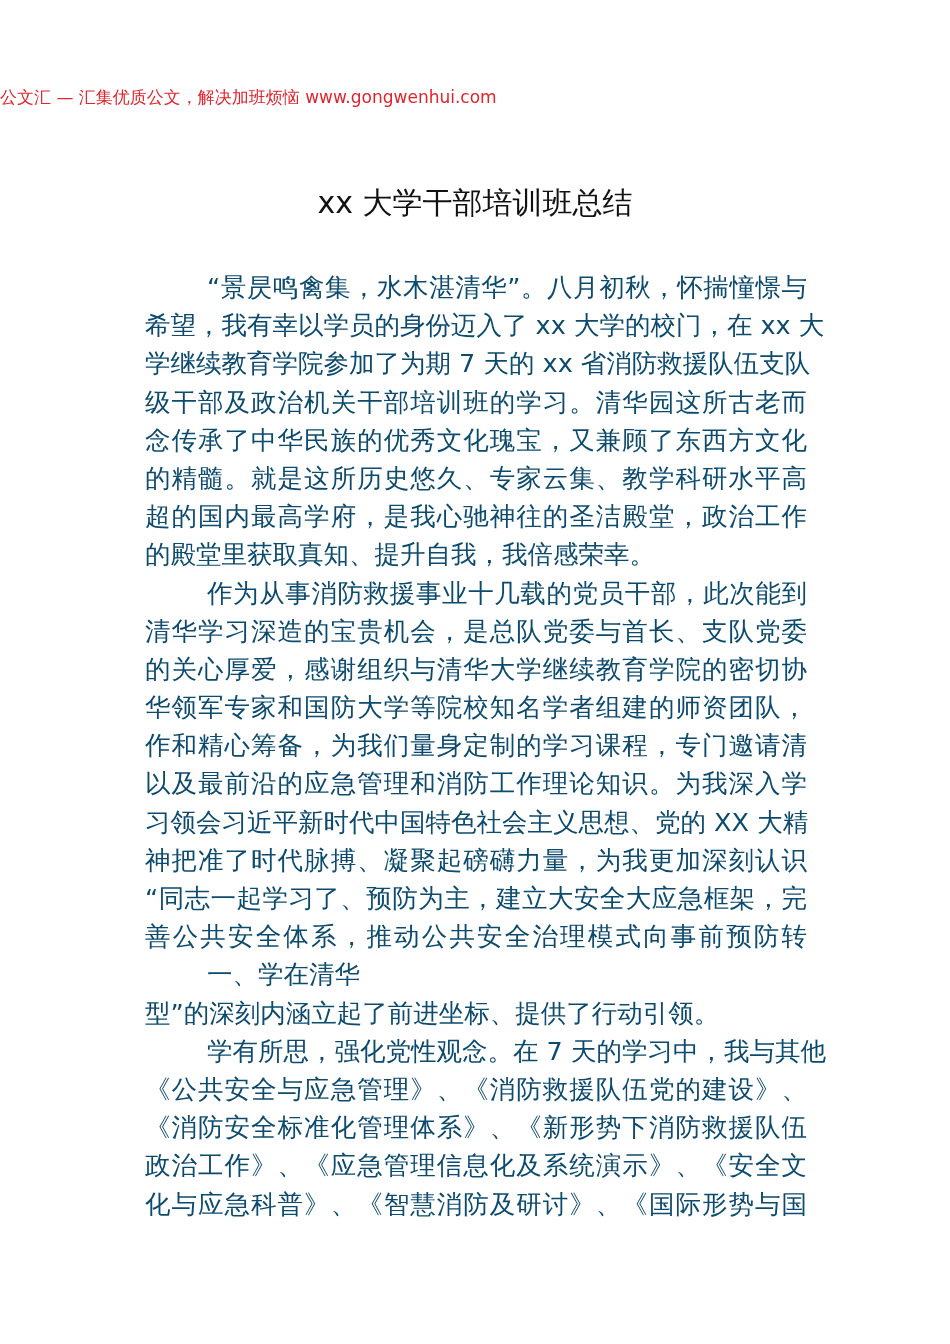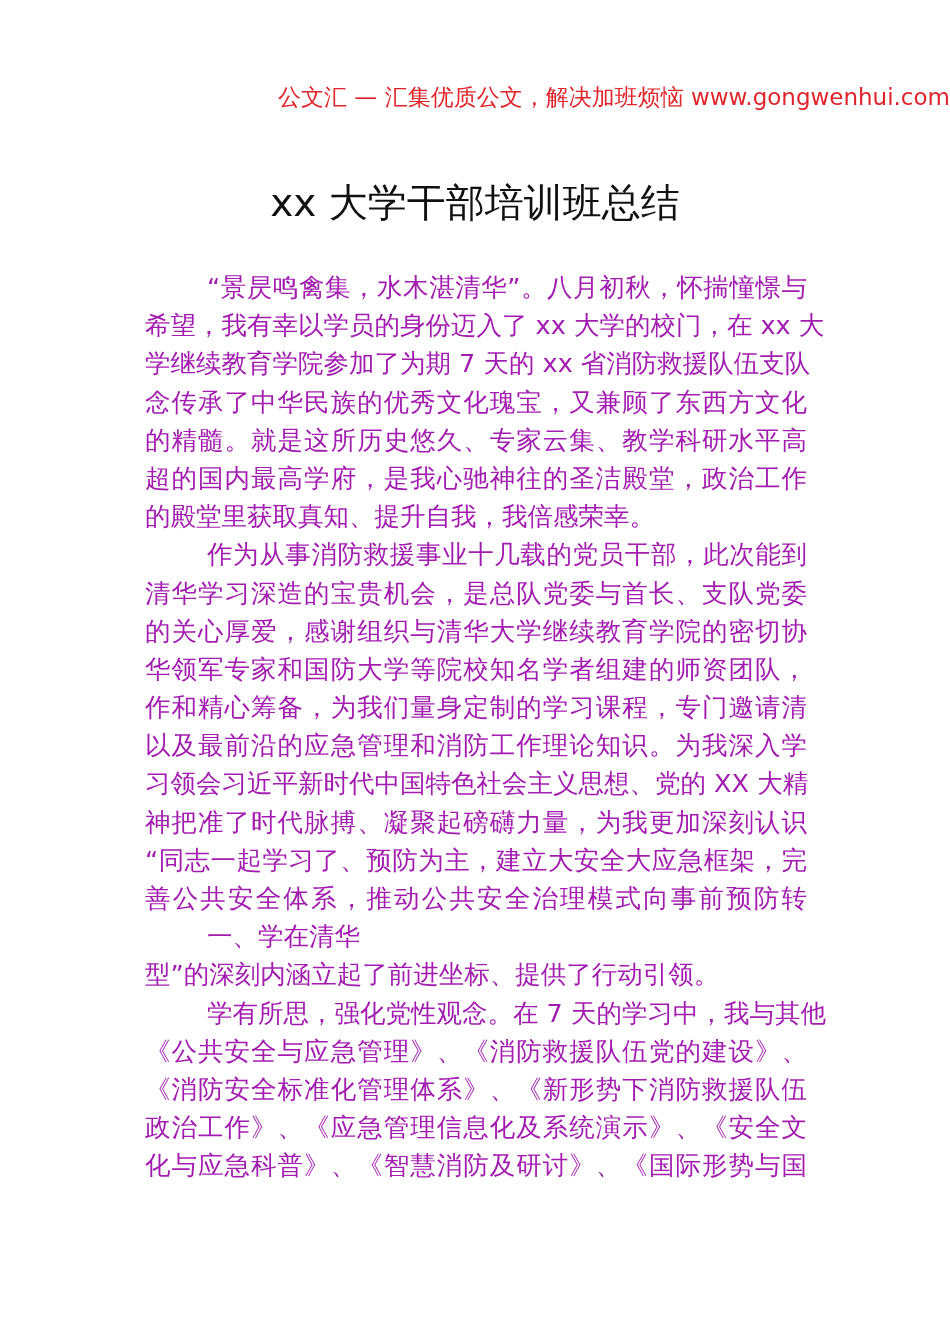--- a/index.html
+++ b/index.html
@@ -1,48 +1,49 @@
 <!DOCTYPE html>
 <html><head>
 <meta charset="utf-8">
 <style>
   html, body { margin: 0; padding: 0; background: #ffffff; }
   body { width: 950px; height: 1344px; position: relative; overflow: hidden; }
   .header {
     position: absolute; left: 0; width: 950px; top: 86px;
-    text-align: right; color: #e0242b;
+    text-align: left; color: #e0242b;
     font-family: "DejaVu Sans", "Liberation Sans", sans-serif;
-    font-size: 23px; line-height: 22px;
+    font-size: 17px; line-height: 22px;
   }
   .title {
     position: absolute; left: 0; width: 950px; top: 180px;
     text-align: center; color: #111;
     font-family: "DejaVu Sans", sans-serif;
-    font-size: 39px; line-height: 46px;
+    font-size: 30px; line-height: 46px;
   }
   .body {
     position: absolute; left: 145px; top: 268px; width: 662px;
     font-family: "DejaVu Sans", sans-serif;
-    font-size: 25.5px; line-height: 38.2px; color: #a21caf;
+    font-size: 25.5px; line-height: 38.2px; color: #0c4a6e;
   }
   .line { display: block; white-space: nowrap; text-align: justify; text-align-last: justify; height: 38.2px; }
   .line.last { text-align-last: left; }
   .line.indent { padding-left: 62px; }
 </style>
 </head>
 <body>
 
 <div class="header">公文汇 — 汇集优质公文，解决加班烦恼 www.gongwenhui.com</div>
 
 <div class="title">xx 大学干部培训班总结</div>
 
 <div class="body" id="doc-body">
     <span class="line indent">“景昃鸣禽集，水木湛清华”。八月初秋，怀揣憧憬与</span>
     <span class="line">希望，我有幸以学员的身份迈入了 xx 大学的校门，在 xx 大</span>
     <span class="line">学继续教育学院参加了为期 7 天的 xx 省消防救援队伍支队</span>
+    <span class="line">级干部及政治机关干部培训班的学习。清华园这所古老而</span>
     <span class="line">念传承了中华民族的优秀文化瑰宝，又兼顾了东西方文化</span>
     <span class="line">的精髓。就是这所历史悠久、专家云集、教学科研水平高</span>
     <span class="line">超的国内最高学府，是我心驰神往的圣洁殿堂，政治工作</span>
     <span class="line last">的殿堂里获取真知、提升自我，我倍感荣幸。</span>
     <span class="line indent">作为从事消防救援事业十几载的党员干部，此次能到</span>
     <span class="line">清华学习深造的宝贵机会，是总队党委与首长、支队党委</span>
     <span class="line">的关心厚爱，感谢组织与清华大学继续教育学院的密切协</span>
     <span class="line">华领军专家和国防大学等院校知名学者组建的师资团队，</span>
     <span class="line">作和精心筹备，为我们量身定制的学习课程，专门邀请清</span>
     <span class="line">以及最前沿的应急管理和消防工作理论知识。为我深入学</span>

